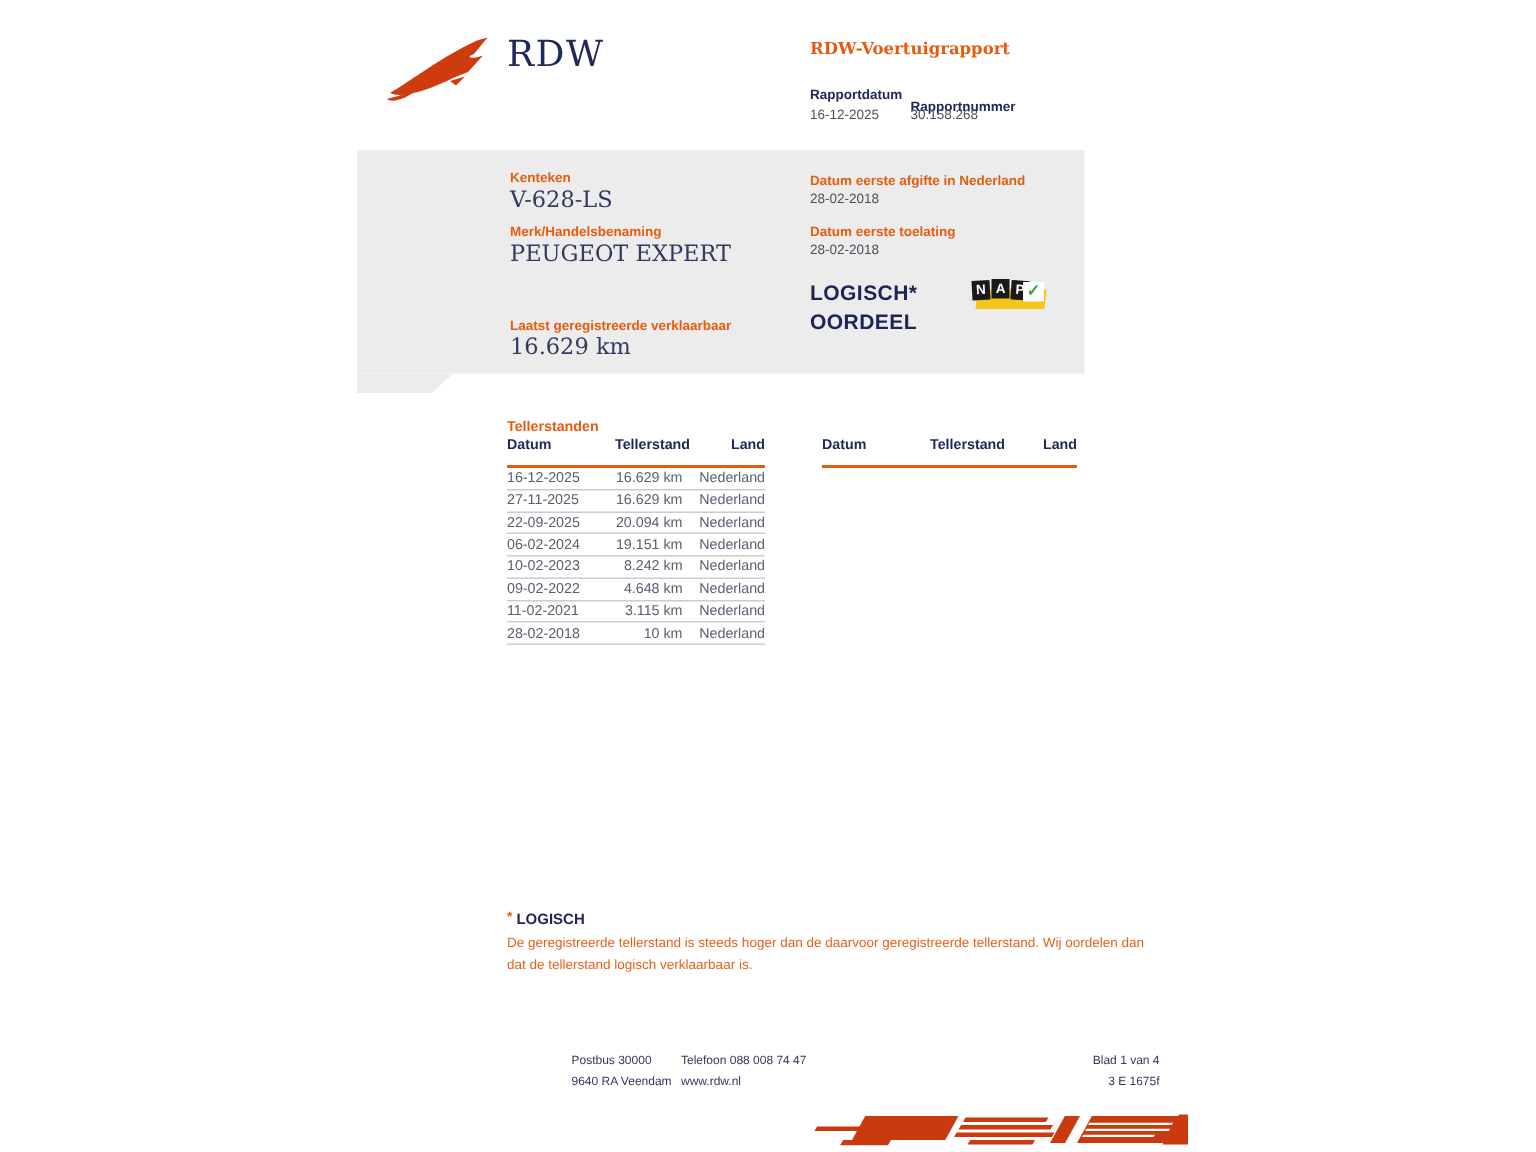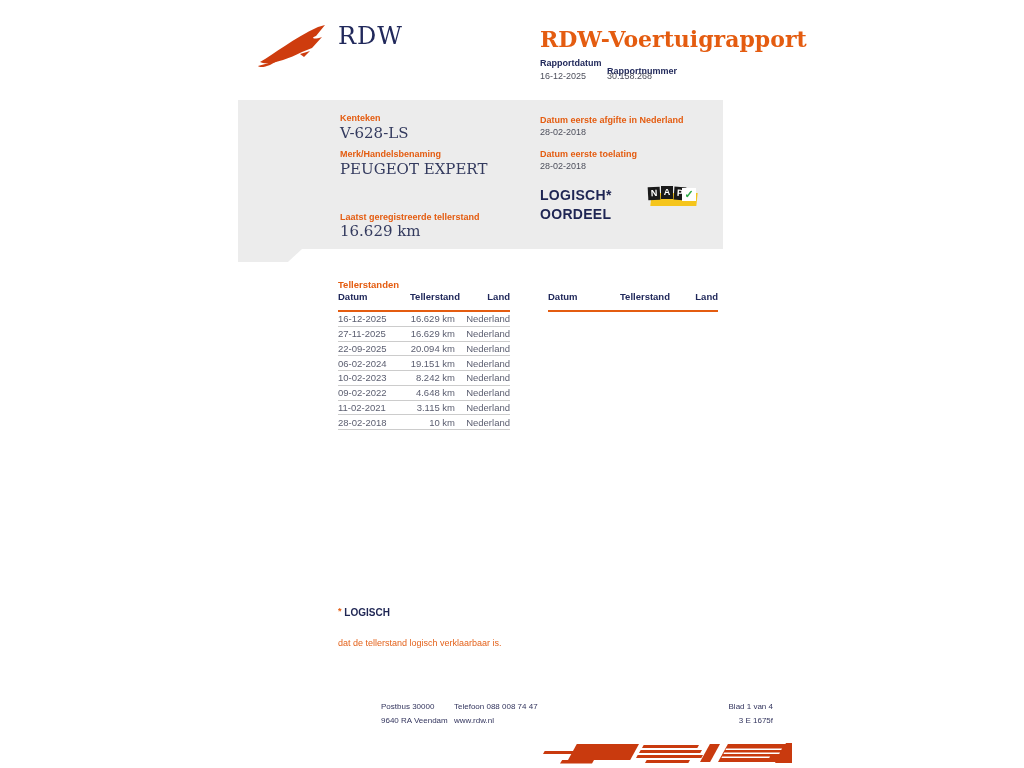--- a/index.html
+++ b/index.html
@@ -12,21 +12,21 @@
   .abs { position:absolute; }
 
   
   #logo-bird { left:256px; top:24px; width:78px; height:48px; }
   #logo-text {
     left:338px; top:22px; font-family:"DejaVu Serif", serif;
     font-size:24px; color:#21295b; letter-spacing:1px;
   }
   #report-title {
     left:540px; top:26px; font-family:"DejaVu Serif", serif;
-    font-size:22px; font-weight:bold; color:#e45c10;
+    font-size:11px; font-weight:bold; color:#e45c10;
   }
   .meta-label { font-size:9px; font-weight:bold; color:#21295b; }
   .meta-value { font-size:9px; color:#4d4f5c; }
   #rep-date-label  { left:540px; top:58px; }
   #rep-date-value  { left:540px; top:71px; }
   #rep-num-label   { left:607px; top:66px; }
   #rep-num-value   { left:607px; top:71px; }
 
   
   #vehicle-panel {
@@ -130,21 +130,21 @@
   <div id="rep-num-label" class="abs meta-label">Rapportnummer</div>
   <div id="rep-num-value" class="abs meta-value">30.158.268</div>
 
   <div id="vehicle-panel" class="abs"></div>
   <div id="vehicle-panel-tab" class="abs"></div>
 
   <div id="kenteken-label" class="abs field-label">Kenteken</div>
   <div id="kenteken-value" class="abs field-value-lg">V-628-LS</div>
   <div id="merk-label" class="abs field-label">Merk/Handelsbenaming</div>
   <div id="merk-value" class="abs field-value-lg">PEUGEOT EXPERT</div>
-  <div id="teller-label" class="abs field-label">Laatst geregistreerde tellerstand</div>
+  <div id="teller-label" class="abs field-label">Laatst geregistreerde verklaarbaar</div>
   <div id="teller-value" class="abs field-value-lg">16.629 km</div>
 
   <div id="afgifte-label" class="abs field-label">Datum eerste afgifte in Nederland</div>
   <div id="afgifte-value" class="abs field-value-sm">28-02-2018</div>
   <div id="toelating-label" class="abs field-label">Datum eerste toelating</div>
   <div id="toelating-value" class="abs field-value-sm">28-02-2018</div>
 
   <div id="oordeel" class="abs">
     <div>LOGISCH*</div>
     <div>OORDEEL</div>
@@ -213,20 +213,21 @@
       <span class="c-datum">Datum</span>
       <span class="c-tell">Tellerstand</span>
       <span class="c-land">Land</span>
     </div>
   </div>
 
   <div id="footnote-title" class="abs">
     <span class="marker">*</span>
     <span>LOGISCH</span>
   </div>
+  <div id="footnote-line1" class="abs footnote-line">De geregistreerde tellerstand is steeds hoger dan de daarvoor geregistreerde tellerstand. Wij oordelen dan</div>
   <div id="footnote-line2" class="abs footnote-line">dat de tellerstand logisch verklaarbaar is.</div>
 
   <div id="foot-postbus" class="abs foot">Postbus 30000</div>
   <div id="foot-city" class="abs foot">9640 RA Veendam</div>
   <div id="foot-phone" class="abs foot">Telefoon 088 008 74 47</div>
   <div id="foot-web" class="abs foot">www.rdw.nl</div>
   <div id="foot-page" class="abs foot">Blad 1 van 4</div>
   <div id="foot-code" class="abs foot">3 E 1675f</div>
 
   <svg id="stripes" class="abs" viewBox="0 0 252 29" xmlns="http://www.w3.org/2000/svg">

